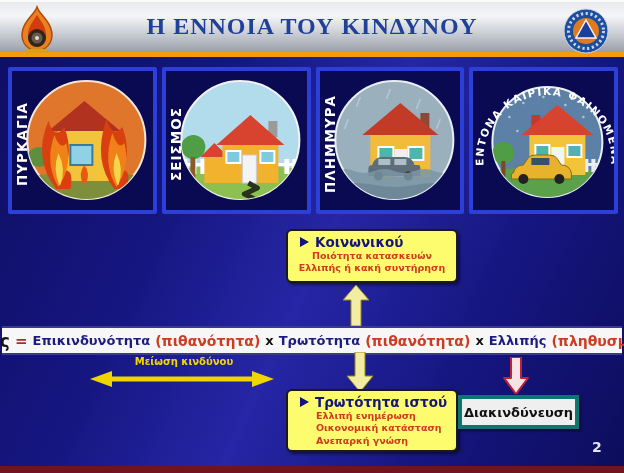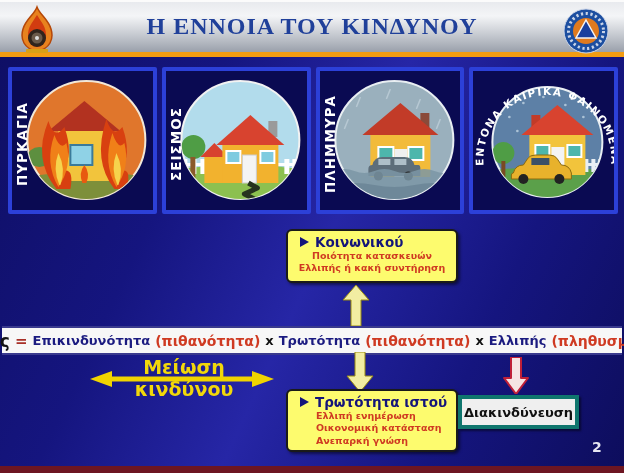--- a/index.html
+++ b/index.html
@@ -42,21 +42,21 @@
   .formula { position:absolute; left:2px; top:326px; width:620px; height:29px; box-sizing:border-box;
              background:#f7f7f7; border-top:2px solid #3a3a8e; border-bottom:2px solid #3a3a8e;
              display:flex; align-items:center; justify-content:center; gap:5px; white-space:nowrap; }
   .f-risk { font-size:17px; font-weight:bold; color:#141414; }
   .f-eq   { font-size:15px; font-weight:bold; color:#a83028; }
   .f-name { font-size:13px; font-weight:bold; color:#1b1b80; }
   .f-qual { font-size:14px; font-weight:600; color:#cf3a22; }
   .f-x    { font-size:13px; font-weight:bold; color:#141414; }
 
   .reduction-label { position:absolute; left:96px; top:356px; width:176px; text-align:center;
-                     color:#f2d80a; font-weight:bold; font-size:19px; }
+                     color:#f2d80a; font-weight:bold; font-size:10px; }
   .arrow-abs { position:absolute; }
 
   .outcome { position:absolute; left:458px; top:395px; width:113px; height:26px;
              background:#efefef; border:4px solid #0f766e; box-shadow:2px 2px 2px rgba(0,0,0,0.5);
              display:flex; align-items:center; justify-content:center;
              font-weight:bold; font-size:13px; color:#101010; }
 
   .pagenum { position:absolute; left:592px; top:439px; color:#e6e6f2; font-size:14px; font-weight:bold; }
   .bottom-strip { position:absolute; left:0; bottom:0; width:624px; height:7px; background:#6d1622; }
 </style>

